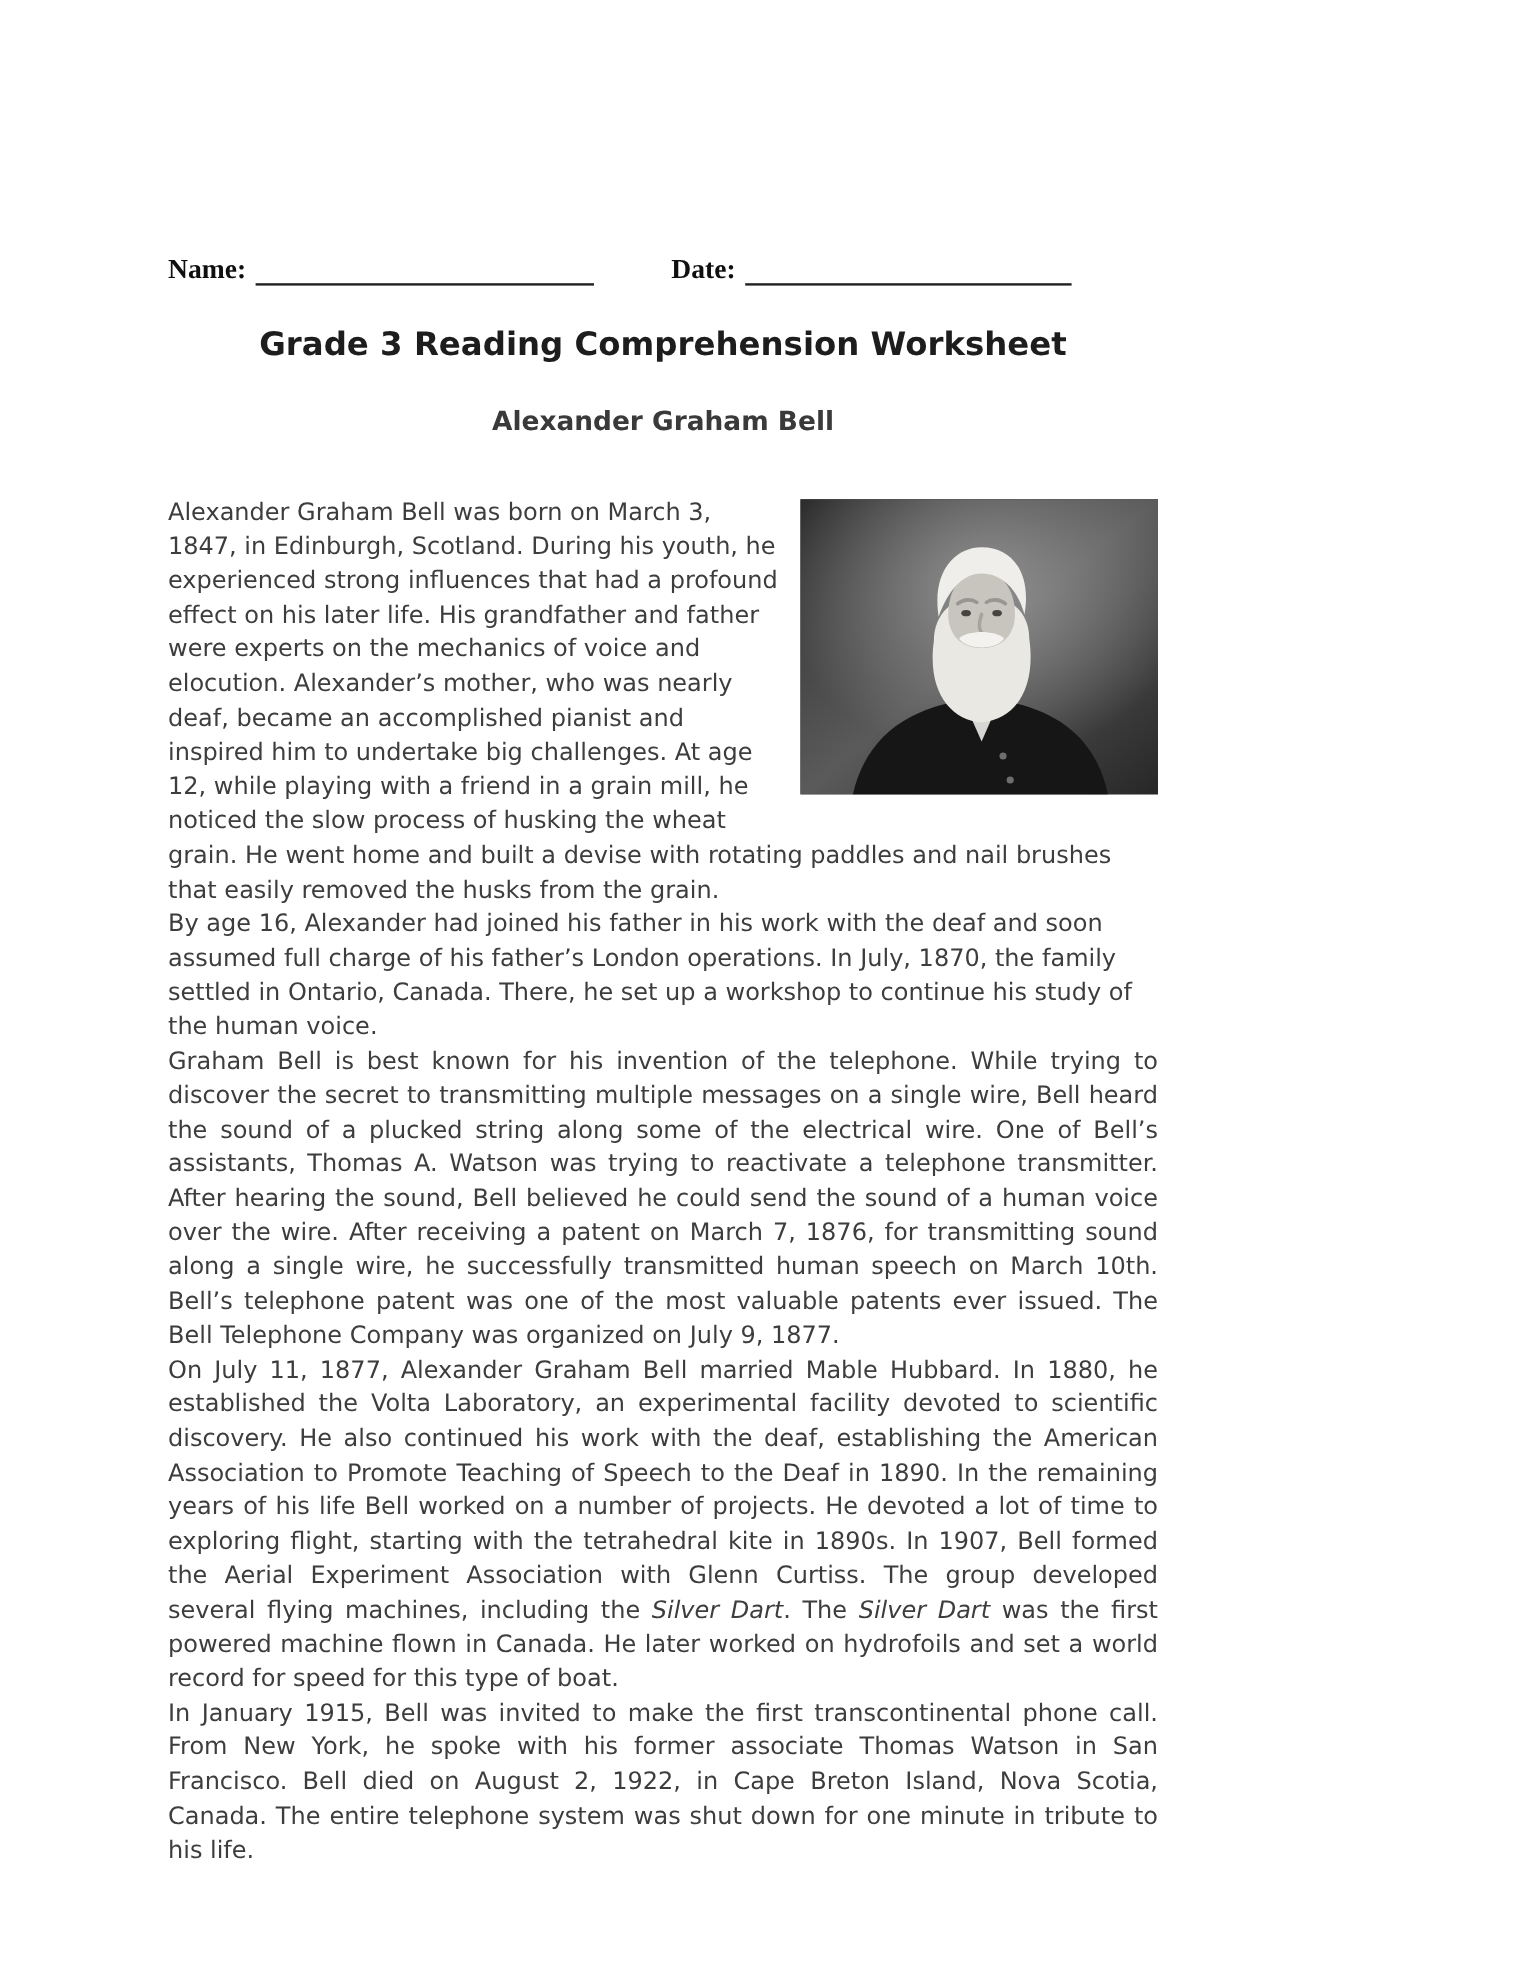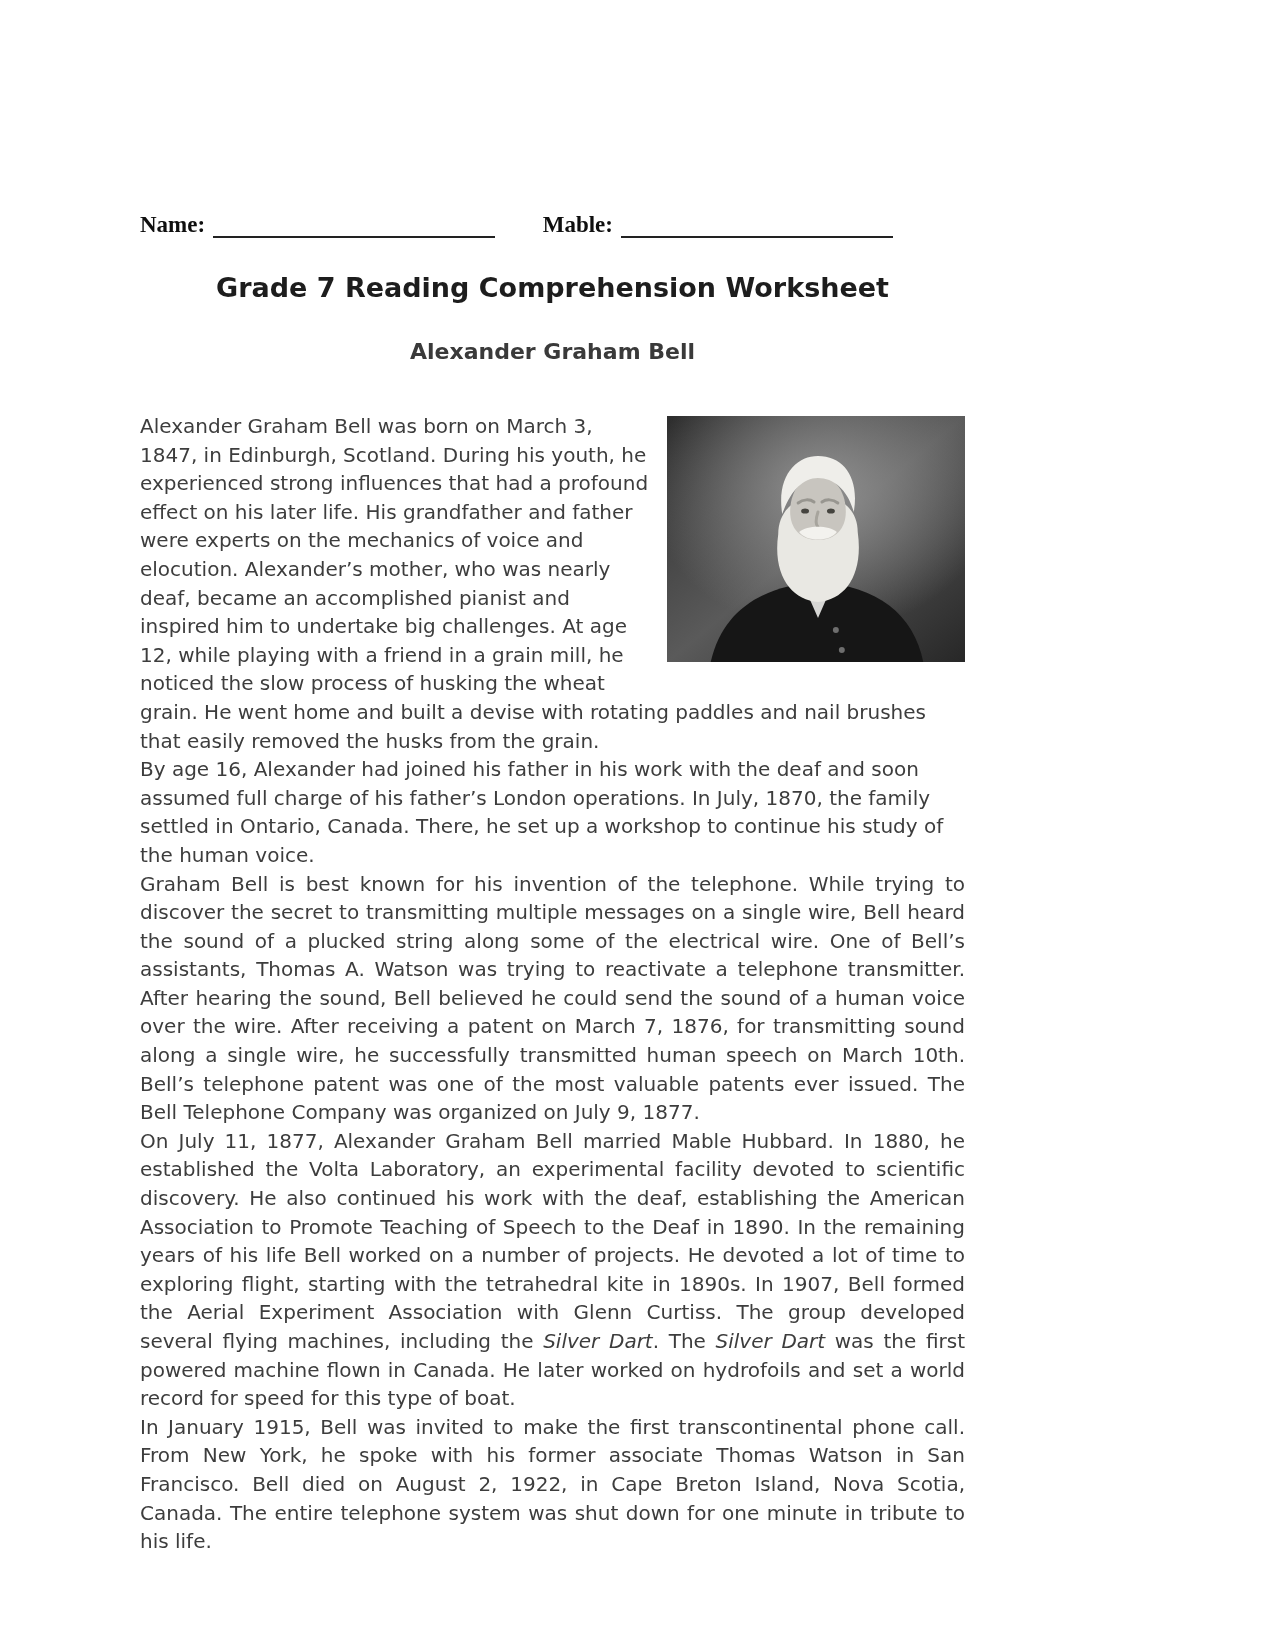--- a/index.html
+++ b/index.html
@@ -77,26 +77,26 @@
 <body>
 
 <div class="page">
 
   <div class="name-date-row">
     <div class="field">
       <span>Name:</span>
       <span class="blank name-blank"></span>
     </div>
     <div class="field date-field">
-      <span>Mable:</span>
+      <span>Date:</span>
       <span class="blank date-blank"></span>
     </div>
   </div>
 
-  <h1 class="title">Grade 7 Reading Comprehension Worksheet</h1>
+  <h1 class="title">Grade 3 Reading Comprehension Worksheet</h1>
 
   <h2 class="subtitle">Alexander Graham Bell</h2>
 
   <div class="passage">
 
     <div class="portrait">
       <svg viewBox="0 0 300 246" preserveAspectRatio="none">
         <defs>
           <linearGradient id="pbg" x1="0" y1="0" x2="1" y2="1">
             <stop offset="0" stop-color="#2d2d2d"></stop>

